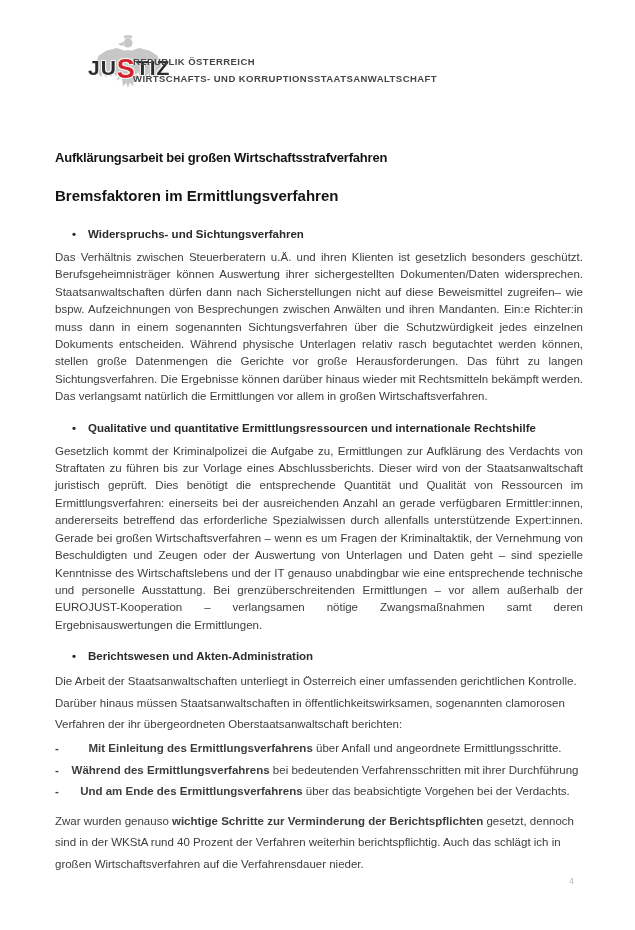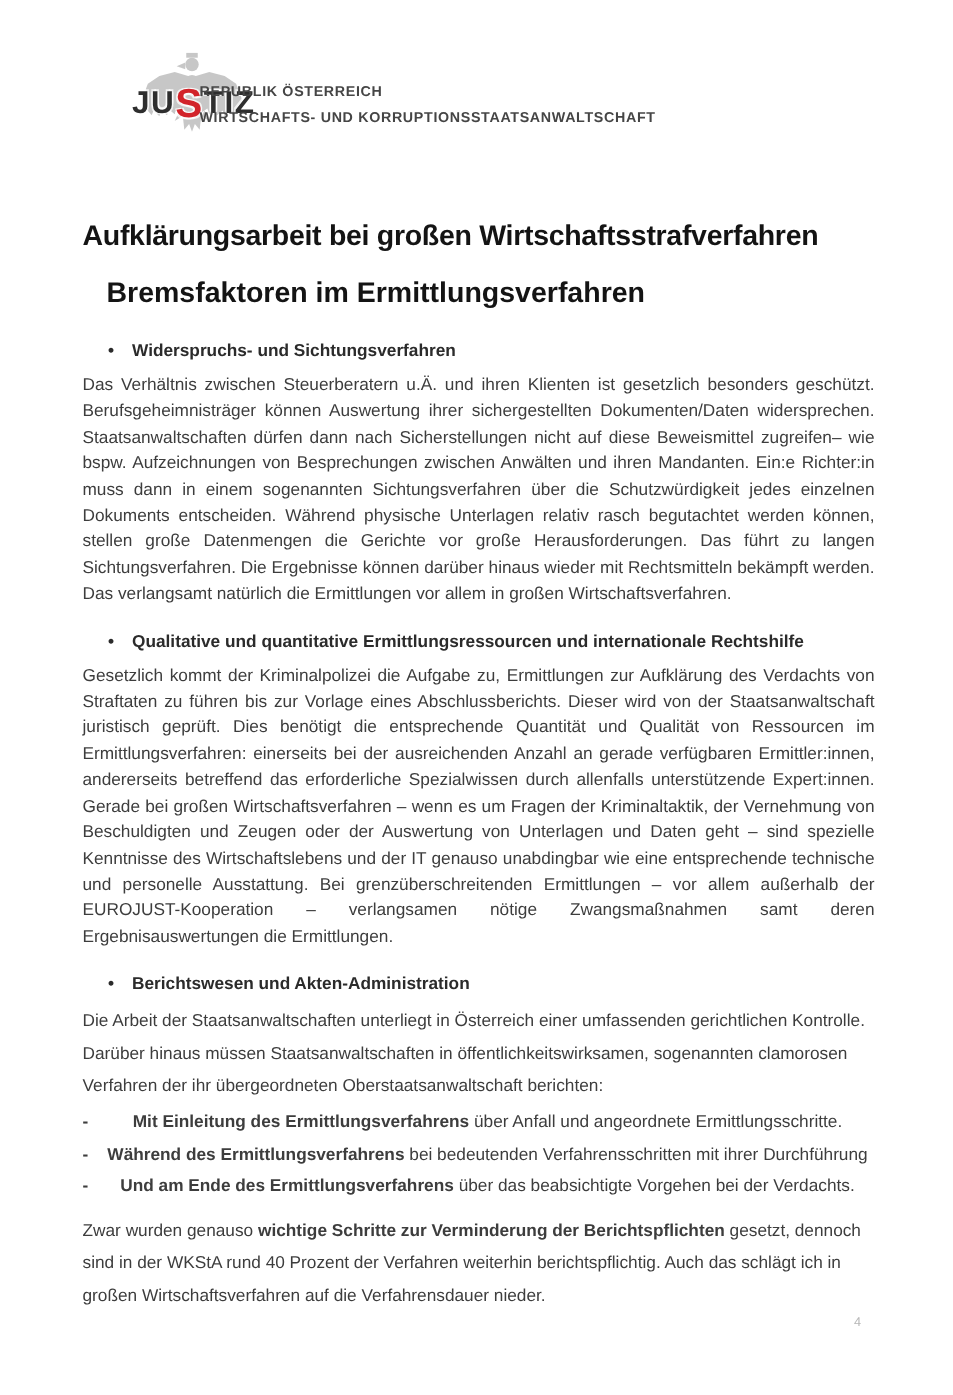--- a/index.html
+++ b/index.html
@@ -22,25 +22,25 @@
   }
   .logo-word .accent{color:#d2232a;font-size:27px;vertical-align:-3px;}
   .org-text{
     position:absolute;left:133px;top:53px;
     font-weight:bold;font-size:9.5px;letter-spacing:.45px;
     color:#454545;line-height:17px;white-space:nowrap;
   }
   
   .content{position:absolute;left:55px;top:146px;width:528px;color:#3d3d3d;}
   .doc-title{
-    margin:0 0 17px 0;font-size:19px;font-weight:bold;color:#141414;
+    margin:0 0 17px 0;font-size:13px;font-weight:bold;color:#141414;
     letter-spacing:-.2px;line-height:23px;
   }
   .doc-subtitle{
-    margin:0 0 21px 16px;font-size:19px;font-weight:bold;color:#141414;line-height:19px;
+    margin:0 0 21px 0;font-size:15px;font-weight:bold;color:#141414;line-height:19px;
   }
   .section-heading{
     display:flex;margin:14px 0 7px 0;
     font-size:11.5px;font-weight:bold;color:#2b2b2b;line-height:16px;
   }
   .section-heading .bullet{width:16px;padding-left:17px;flex:none;}
   .body-par{
     margin:0 0 14px 0;font-size:11.5px;line-height:17.4px;color:#3d3d3d;
   }
   .justified{text-align:justify;}

